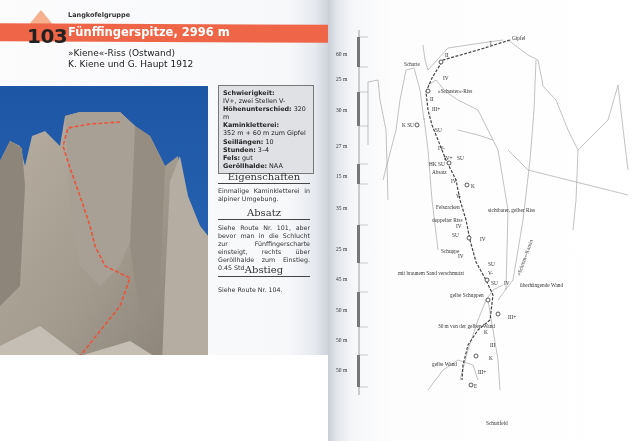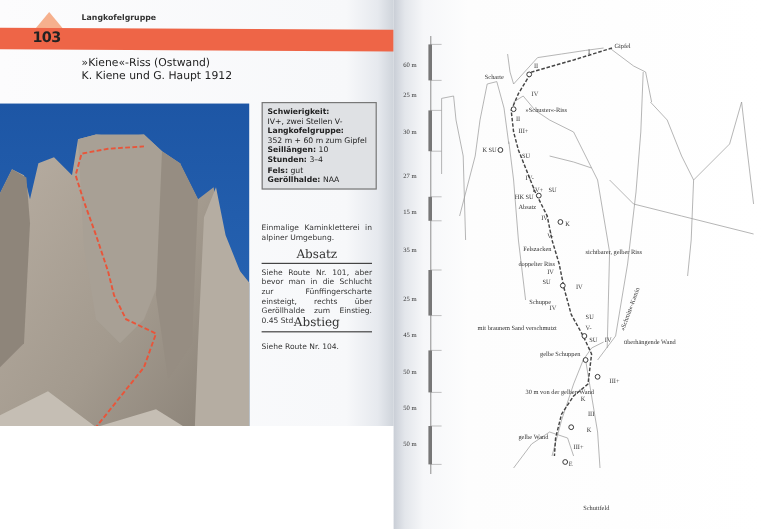--- a/index.html
+++ b/index.html
@@ -7,21 +7,21 @@
          font-family:"DejaVu Sans", sans-serif; }
   .page-left { position:absolute; left:0; top:0; width:328px; height:355px;
     background:linear-gradient(to right,#fcfcfd 0%,#f7f8fa 88%,#e6e9ee 96%,#cfd4db 100%); overflow:hidden; }
   .page-right { position:absolute; left:328px; top:0; width:312px; height:441px;
     background:linear-gradient(to right,#c9ced6 0%,#e3e6eb 3%,#f6f7f9 8%,#fdfdfd 20%,#ffffff 100%); overflow:hidden; }
   .group-label { position:absolute; left:68px; top:11px; font-size:6.5px; font-weight:bold; color:#333; }
   .tri { position:absolute; left:17px; top:10px; width:0; height:0;
     border-left:24px solid transparent; border-right:24px solid transparent; border-bottom:29px solid #f6b08d; }
   .band { position:absolute; left:0; top:24px; width:330px; height:18px; background:#ee6547;
     transform:skewY(0.3deg); }
-  .route-num { position:absolute; left:27px; top:24px; font-size:12px; color:#222; font-weight:bold; letter-spacing:-0.5px; }
+  .route-num { position:absolute; left:27px; top:24px; font-size:20px; color:#222; font-weight:bold; letter-spacing:-0.5px; }
   .route-title { position:absolute; left:68px; top:25px; font-size:11.5px; font-weight:bold; color:#fff; }
   .sub1 { position:absolute; left:68px; top:48px; font-size:9px; color:#222; }
   .sub2 { position:absolute; left:68px; top:59px; font-size:9px; color:#222; }
   .photo { position:absolute; left:0; top:86px; width:208px; height:332px; overflow:hidden; }
   .info-box { position:absolute; left:218px; top:85px; width:86px; padding:3px 4px; border:1px solid #777;
     background:#dfe1e4; font-size:6.4px; line-height:8.1px; color:#222; }
   .info-box b { font-weight:bold; }
   .sec-title { position:absolute; left:218px; width:92px; text-align:center; font-family:"DejaVu Serif", serif;
     font-size:10px; color:#333; border-bottom:1px solid #444; padding-bottom:1px; }
   .sec-text { position:absolute; left:218px; width:92px; font-size:6.3px; line-height:8.1px; color:#333; text-align:justify; }
@@ -29,20 +29,21 @@
   .topo text { font-family:"Liberation Serif", serif; fill:#333; }
 </style>
 </head>
 <body>
 
 <div class="page-left">
   <div class="tri"></div>
   <div class="group-label">Langkofelgruppe</div>
   <div class="band"></div>
   <div class="route-num">103</div>
+  <div class="route-title">Fünffingerspitze, 2996 m</div>
   <div class="sub1">»Kiene«-Riss (Ostwand)</div>
   <div class="sub2">K. Kiene und G. Haupt 1912</div>
 
   <div class="photo">
     <svg width="208" height="332" viewBox="0 0 208 332">
       <defs>
         <linearGradient id="sky" x1="0" y1="0" x2="0" y2="1">
           <stop offset="0" stop-color="#1d56a5"></stop>
             <stop offset="1" stop-color="#2f6fbe"></stop>
         </linearGradient>
@@ -59,28 +60,30 @@
       <polygon points="135,40 150,50 165,80 160,200 140,230 130,160" fill="#968d82"></polygon>
       <polygon points="170,95 180,70 188,110 200,140 208,150 208,332 160,332 165,200" fill="#b5ada2"></polygon>
       <polygon points="0,260 40,240 80,270 130,255 170,280 208,270 208,332 0,332" fill="#c5beb4"></polygon>
       <polyline points="60,308 65,290 80,270 100,245 120,220 130,192 105,180 95,160 90,140 80,110 70,82 63,60 68,42 90,38 120,36" fill="none" stroke="#e8553a" stroke-width="1.6" stroke-dasharray="4,2"></polyline>
     </svg>
   </div>
 
   <div class="info-box">
     <div><b>Schwierigkeit:</b></div>
     <div>IV+, zwei Stellen V-</div>
-    <div><b>Langkofelgruppe:</b></div>
+    <div><b>Höhenunterschied:</b> <span>320 m</span></div>
+    <div><b>Kaminkletterei:</b></div>
     <div>352 m + 60 m zum Gipfel</div>
     <div><b>Seillängen:</b> <span>10</span></div>
     <div><b>Stunden:</b> <span>3–4</span></div>
     <div><b>Fels:</b> <span>gut</span></div>
     <div><b>Geröllhalde:</b> <span>NAA</span></div>
   </div>
 
+  <div class="sec-title" style="top:171px;">Eigenschaften</div>
   <div class="sec-text" style="top:187px;">Einmalige Kaminkletterei in alpiner Umgebung.</div>
   <div class="sec-title" style="top:207px;">Absatz</div>
   <div class="sec-text" style="top:224px;">Siehe Route Nr. 101, aber bevor man in die Schlucht zur Fünffingerscharte einsteigt, rechts über Geröllhalde zum Einstieg. 0.45 Std.</div>
   <div class="sec-title" style="top:264px;text-align:center;">Abstieg</div>
   <div class="sec-text" style="top:286px;">Siehe Route Nr. 104.</div>
 </div>
 
 <div class="page-right">
   <svg class="topo" viewBox="0 0 312 441">
 

